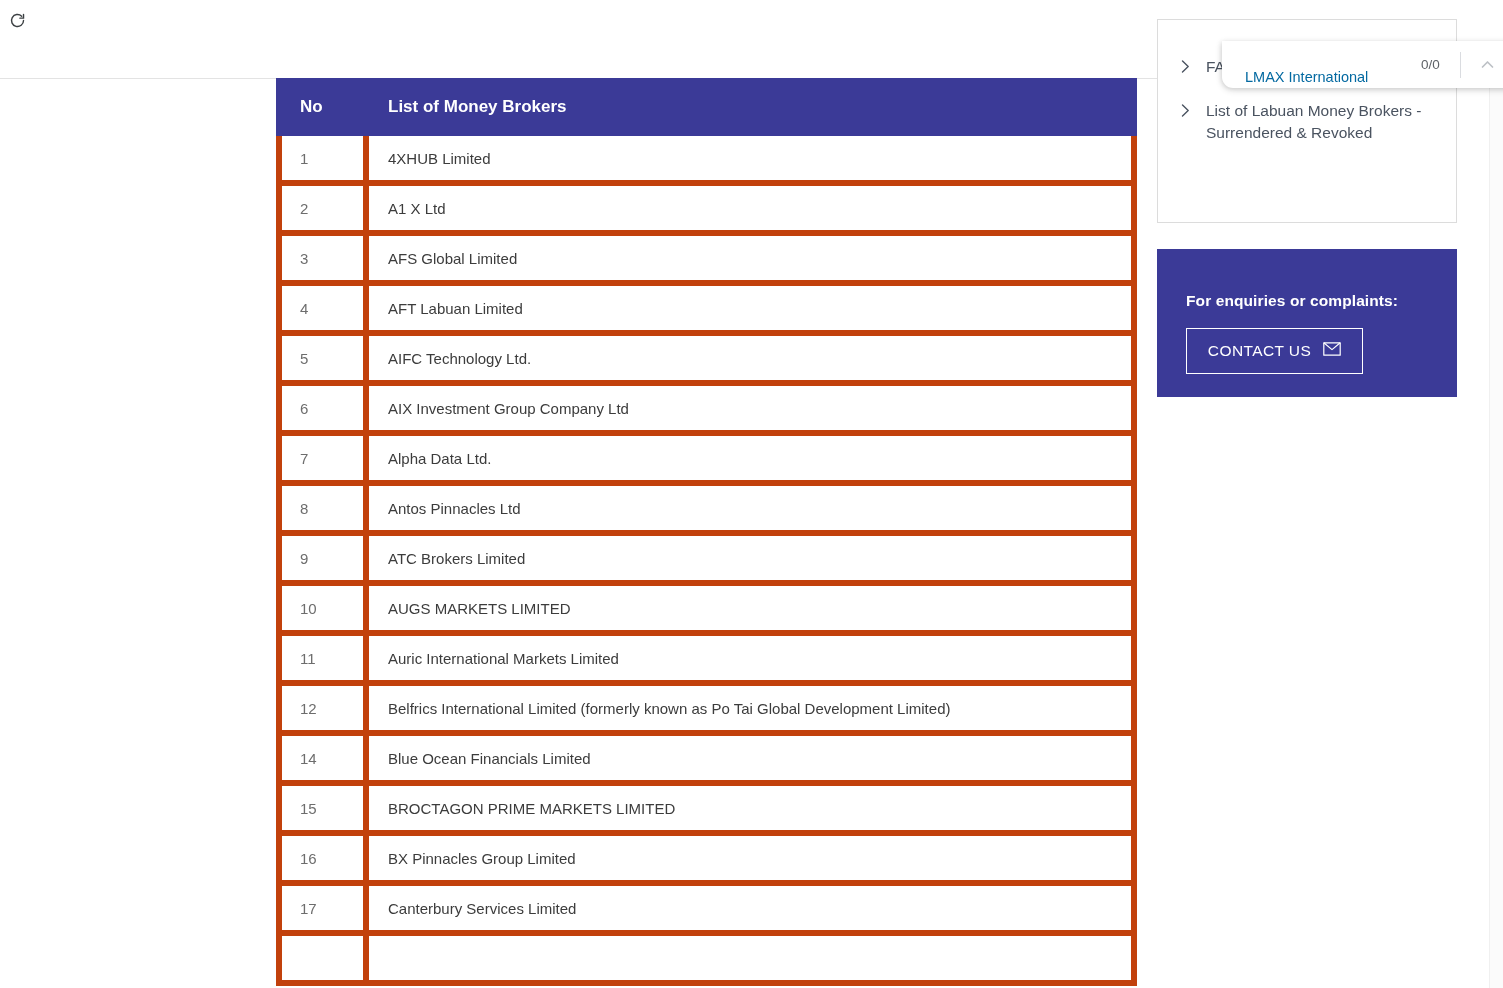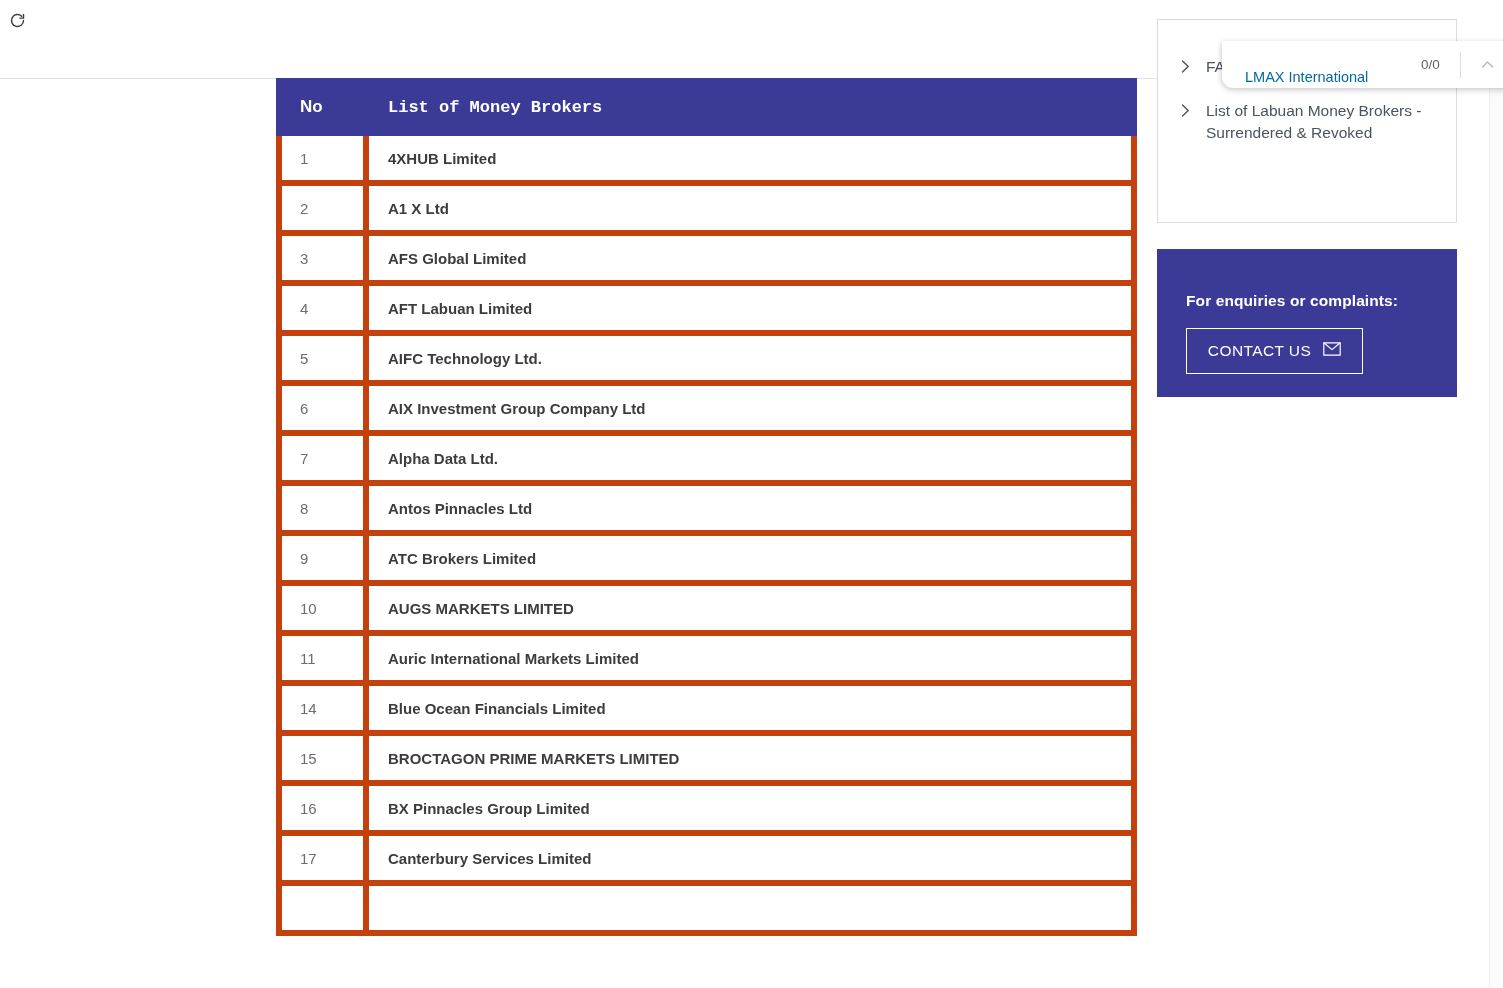--- a/index.html
+++ b/index.html
@@ -140,37 +140,37 @@
     background: #3b3a97;
     color: #ffffff;
     font-size: 17px;
     font-weight: bold;
     height: 52px;
     padding: 0 0 0 18px;
     border-color: #3b3a97;
     vertical-align: middle;
   }
   #brokers-table thead th.col-no { width: 87px; }
-  #brokers-table thead th.col-name { padding-left: 19px; font-family: Liberation Mono, monospace; }
+  #brokers-table thead th.col-name { padding-left: 19px; }
 
   #brokers-table tbody td {
     height: 50px;
     vertical-align: middle;
     font-size: 15px;
   }
   #brokers-table tbody td.cell-no {
     width: 87px;
     padding-left: 18px;
     color: #6d6d6d;
     font-weight: normal;
   }
   #brokers-table tbody td.cell-name {
     padding-left: 19px;
     color: #3c3c3c;
-    font-weight: bold;
+    font-weight: normal;
   }
 
   
   #sidebar {
     position: absolute;
     top: 0;
     left: 1157px;
     width: 300px;
   }
 
@@ -325,20 +325,24 @@
         </tr>
         <tr>
           <td class="cell-no">10</td>
           <td class="cell-name">AUGS MARKETS LIMITED</td>
         </tr>
         <tr>
           <td class="cell-no">11</td>
           <td class="cell-name">Auric International Markets Limited</td>
         </tr>
         <tr>
+          <td class="cell-no">12</td>
+          <td class="cell-name">Belfrics International Limited (formerly known as Po Tai Global Development Limited)</td>
+        </tr>
+        <tr>
           <td class="cell-no">14</td>
           <td class="cell-name">Blue Ocean Financials Limited</td>
         </tr>
         <tr>
           <td class="cell-no">15</td>
           <td class="cell-name">BROCTAGON PRIME MARKETS LIMITED</td>
         </tr>
         <tr>
           <td class="cell-no">16</td>
           <td class="cell-name">BX Pinnacles Group Limited</td>

